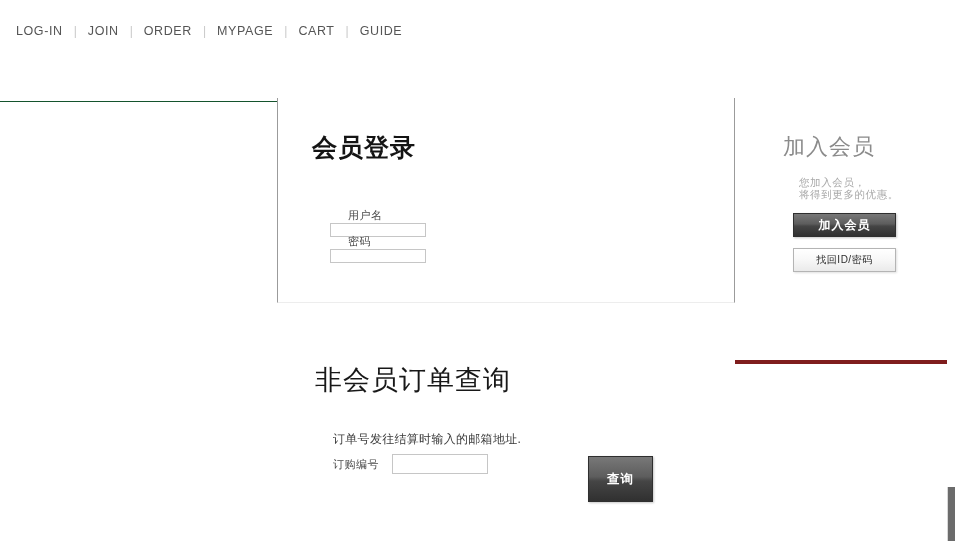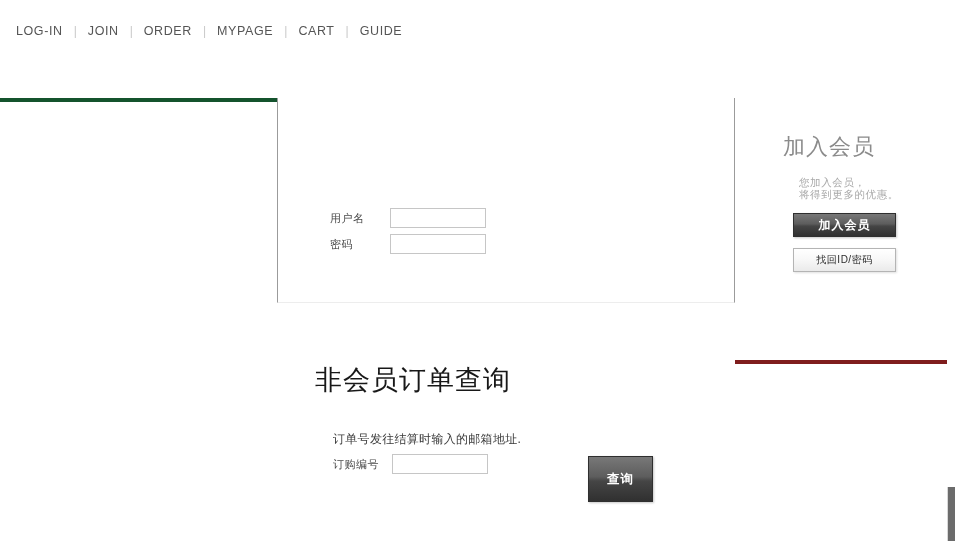--- a/index.html
+++ b/index.html
@@ -18,21 +18,21 @@
 
   
   #topnav {
     position: absolute;
     left: 0;
     top: 0;
     width: 956px;
     height: 102px;
     box-sizing: border-box;
     background: #ffffff;
-    border-bottom: 4px solid #14532d;
+    border-bottom: 1px solid #14532d;
   }
   #navlist {
     position: absolute;
     left: 16px;
     top: 22px;
     display: flex;
     align-items: center;
     height: 18px;
   }
   .nav-item {
@@ -78,20 +78,21 @@
   #login-form {
     position: absolute;
     left: 52px;
     top: 110px;
   }
   .field-row {
     display: flex;
     align-items: center;
     height: 20px;
     margin-bottom: 6px;
+    flex-direction: column;
   }
   .field-label {
     width: 60px;
     font-size: 11px;
     color: #4a4a4a;
     white-space: nowrap;
     letter-spacing: 0.5px;
   }
   .text-input {
     width: 96px;
@@ -278,20 +279,21 @@
     <span class="nav-sep">|</span>
     <a class="nav-item" href="#">MYPAGE</a>
     <span class="nav-sep">|</span>
     <a class="nav-item" href="#">CART</a>
     <span class="nav-sep">|</span>
     <a class="nav-item" href="#">GUIDE</a>
   </div>
 </div>
 
 <div id="login-panel">
+  <div id="login-title">会员登录</div>
 
   <div id="login-form">
     <div class="field-row">
       <span class="field-label">用户名</span>
       <input class="text-input" type="text" value="" style="">
     </div>
     <div class="field-row">
       <span class="field-label">密码</span>
       <input class="text-input" type="password" value="" style="">
     </div>

